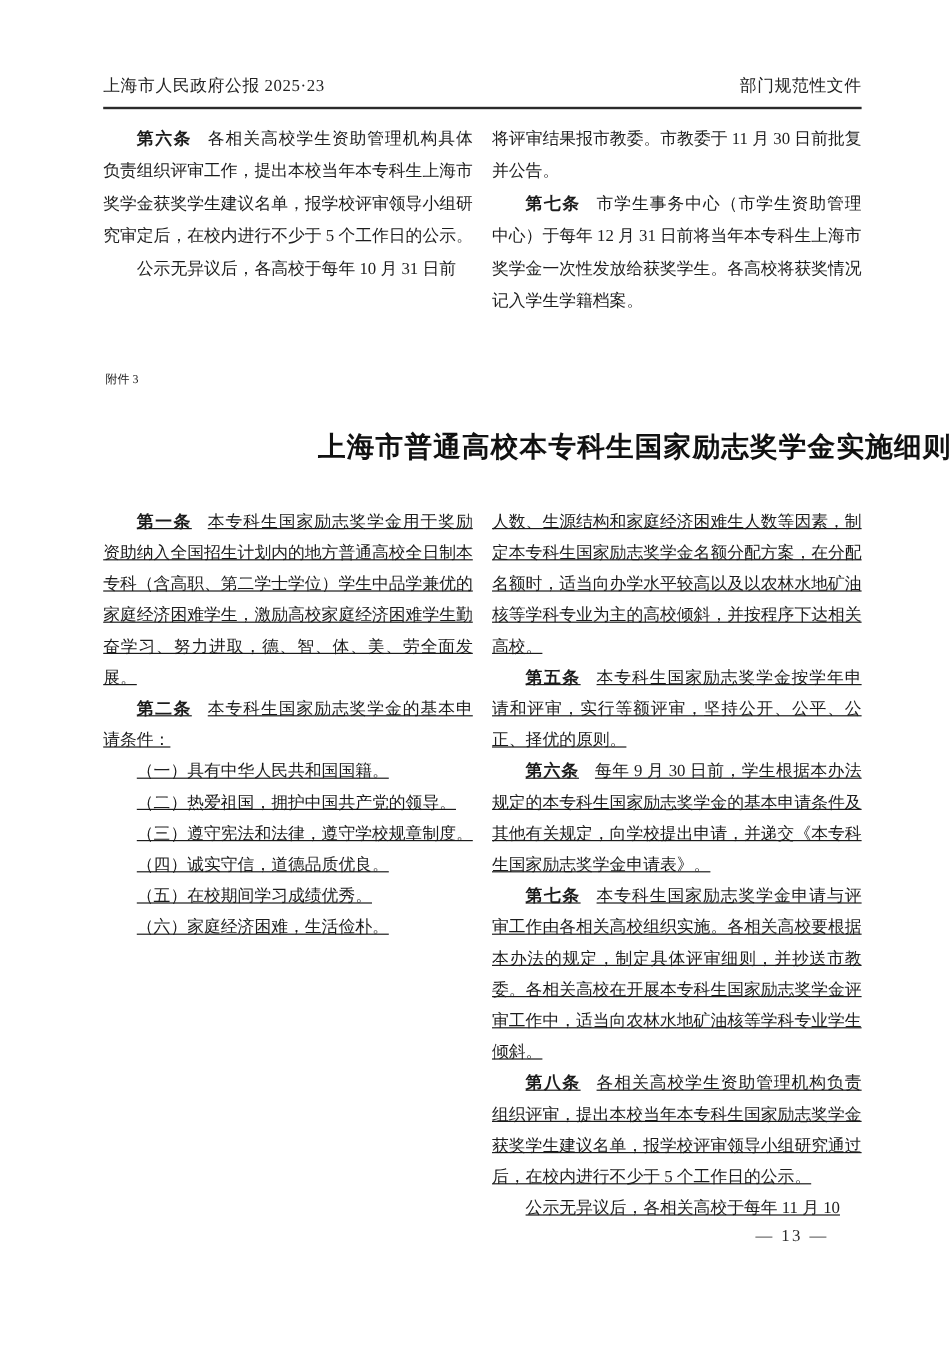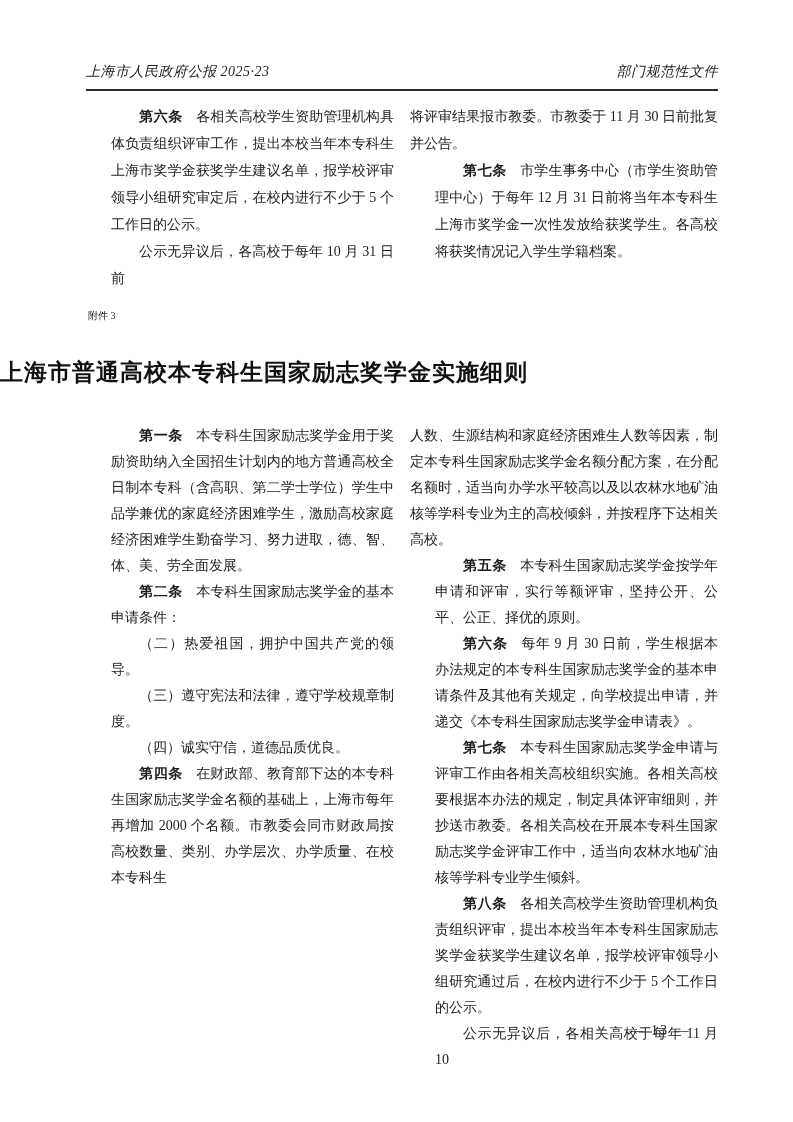--- a/index.html
+++ b/index.html
@@ -13,65 +13,64 @@
   }
 
   
   .page-header {
     position: absolute;
     top: 63px; left: 86px; width: 632px;
     display: flex; justify-content: space-between; align-items: baseline;
     font-size: 14px;
     letter-spacing: 0.5px;
     color: #222;
-    font-style: italic;
   }
   .header-rule {
     position: absolute;
     top: 89px; left: 86px; width: 632px; height: 1.5px;
     background: #2b2b2b;
   }
 
   
   .cols {
     position: absolute;
     left: 86px; width: 632px;
     display: flex; gap: 16px;
   }
   .top-cols  { top: 103px; }
-  .body-cols { top: 423px; }
+  .body-cols { top: 423px; text-decoration: underline; }
   .col { flex: 1 1 0; min-width: 0; }
 
   p.para {
     margin: 0;
     font-size: 14px;
     line-height: 26px;
     text-align: justify;
     text-justify: inter-ideograph;
     text-align-last: left;
     color: #1c1c1c;
   }
   .top-cols p.para { line-height: 27px; }
-  p.indent { text-indent: 2em; margin-left: 25px; }
+  p.indent { text-indent: 2em; }
   .lead {
     font-weight: bold;
     margin-right: 0.95em;
     letter-spacing: 0.5px;
   }
 
   
   .attachment-label {
     position: absolute;
     top: 309px; left: 88px;
     font-size: 10px;
   }
   .doc-title {
     position: absolute;
     top: 357px; left: 0; width: 100%;
-    text-align: left;
+    text-align: right;
     font-size: 23px;
     font-weight: bold;
     letter-spacing: 1px;
     color: #111;
     font-family: "Liberation Sans", "DejaVu Sans", sans-serif;
   }
 
   
   .page-number {
     position: absolute;
@@ -103,24 +102,26 @@
 </div>
 
 <div class="attachment-label">附件 3</div>
 
 <div class="doc-title">上海市普通高校本专科生国家励志奖学金实施细则</div>
 
 <div class="cols body-cols">
   <div class="col">
     <p class="para indent"><b class="lead">第一条</b><span>本专科生国家励志奖学金用于奖励资助纳入全国招生计划内的地方普通高校全日制本专科（含高职、第二学士学位）学生中品学兼优的家庭经济困难学生，激励高校家庭经济困难学生勤奋学习、努力进取，德、智、体、美、劳全面发展。</span></p>
     <p class="para indent"><b class="lead">第二条</b><span>本专科生国家励志奖学金的基本申请条件：</span></p>
+    <p class="para indent"><span>（一）具有中华人民共和国国籍。</span></p>
     <p class="para indent"><span>（二）热爱祖国，拥护中国共产党的领导。</span></p>
     <p class="para indent"><span>（三）遵守宪法和法律，遵守学校规章制度。</span></p>
     <p class="para indent"><span>（四）诚实守信，道德品质优良。</span></p>
-    <p class="para indent"><b class="lead">第四条</b><span>在财政部、教育部下达的本专科生国家励志奖学金名额的基础上，上海市每年再增加 2000 个名额。市教委会同市财政局按高校数量、类别、办学层次、办学质量、在校本专科生</span></p>
+    <p class="para indent"><span>（五）在校期间学习成绩优秀。</span></p>
+    <p class="para indent"><span>（六）家庭经济困难，生活俭朴。</span></p>
   </div>
   <div class="col">
     <p class="para"><span>人数、生源结构和家庭经济困难生人数等因素，制定本专科生国家励志奖学金名额分配方案，在分配名额时，适当向办学水平较高以及以农林水地矿油核等学科专业为主的高校倾斜，并按程序下达相关高校。</span></p>
     <p class="para indent"><b class="lead">第五条</b><span>本专科生国家励志奖学金按学年申请和评审，实行等额评审，坚持公开、公平、公正、择优的原则。</span></p>
     <p class="para indent"><b class="lead">第六条</b><span>每年 9 月 30 日前，学生根据本办法规定的本专科生国家励志奖学金的基本申请条件及其他有关规定，向学校提出申请，并递交《本专科生国家励志奖学金申请表》。</span></p>
     <p class="para indent"><b class="lead">第七条</b><span>本专科生国家励志奖学金申请与评审工作由各相关高校组织实施。各相关高校要根据本办法的规定，制定具体评审细则，并抄送市教委。各相关高校在开展本专科生国家励志奖学金评审工作中，适当向农林水地矿油核等学科专业学生倾斜。</span></p>
     <p class="para indent"><b class="lead">第八条</b><span>各相关高校学生资助管理机构负责组织评审，提出本校当年本专科生国家励志奖学金获奖学生建议名单，报学校评审领导小组研究通过后，在校内进行不少于 5 个工作日的公示。</span></p>
     <p class="para indent"><span>公示无异议后，各相关高校于每年 11 月 10</span></p>
   </div>
 </div>

